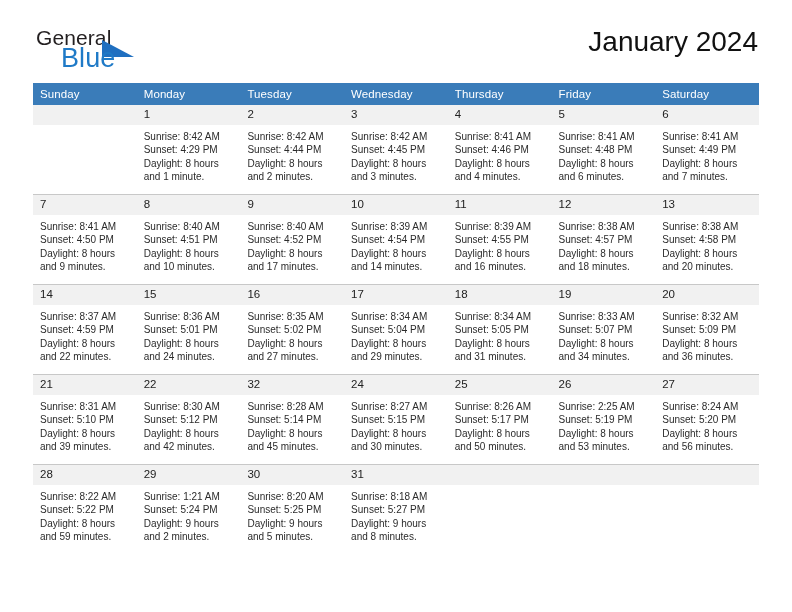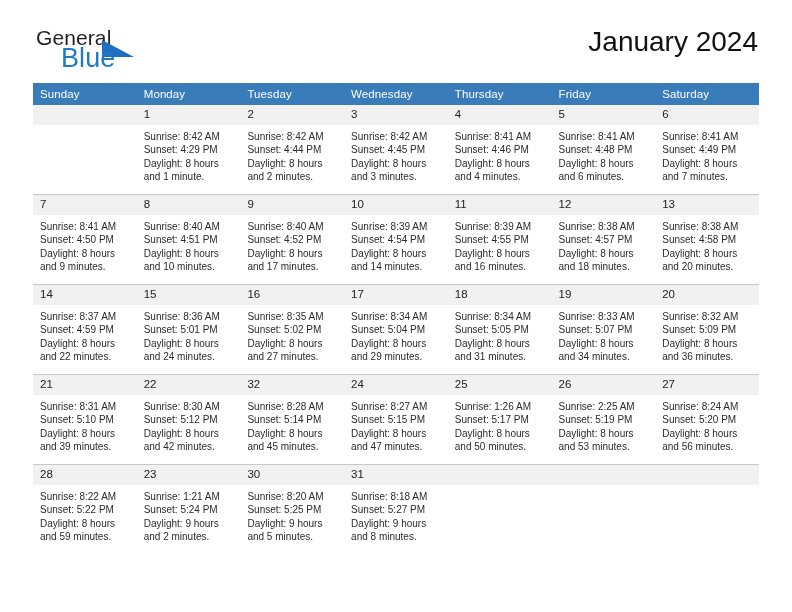--- a/index.html
+++ b/index.html
@@ -375,27 +375,27 @@
               <div>Daylight: 8 hours</div>
               <div>and 45 minutes.</div>
             </div>
           </td>
           <td>
             <div class="daynum">24</div>
             <div class="info">
               <div>Sunrise: 8:27 AM</div>
               <div>Sunset: 5:15 PM</div>
               <div>Daylight: 8 hours</div>
-              <div>and 47 minutes.</div>
+              <div>and 30 minutes.</div>
             </div>
           </td>
           <td>
             <div class="daynum">25</div>
             <div class="info">
-              <div>Sunrise: 1:26 AM</div>
+              <div>Sunrise: 8:26 AM</div>
               <div>Sunset: 5:17 PM</div>
               <div>Daylight: 8 hours</div>
               <div>and 50 minutes.</div>
             </div>
           </td>
           <td>
             <div class="daynum">26</div>
             <div class="info">
               <div>Sunrise: 2:25 AM</div>
               <div>Sunset: 5:19 PM</div>
@@ -417,21 +417,21 @@
           <td>
             <div class="daynum">28</div>
             <div class="info">
               <div>Sunrise: 8:22 AM</div>
               <div>Sunset: 5:22 PM</div>
               <div>Daylight: 8 hours</div>
               <div>and 59 minutes.</div>
             </div>
           </td>
           <td>
-            <div class="daynum">23</div>
+            <div class="daynum">29</div>
             <div class="info">
               <div>Sunrise: 1:21 AM</div>
               <div>Sunset: 5:24 PM</div>
               <div>Daylight: 9 hours</div>
               <div>and 2 minutes.</div>
             </div>
           </td>
           <td>
             <div class="daynum">30</div>
             <div class="info">

